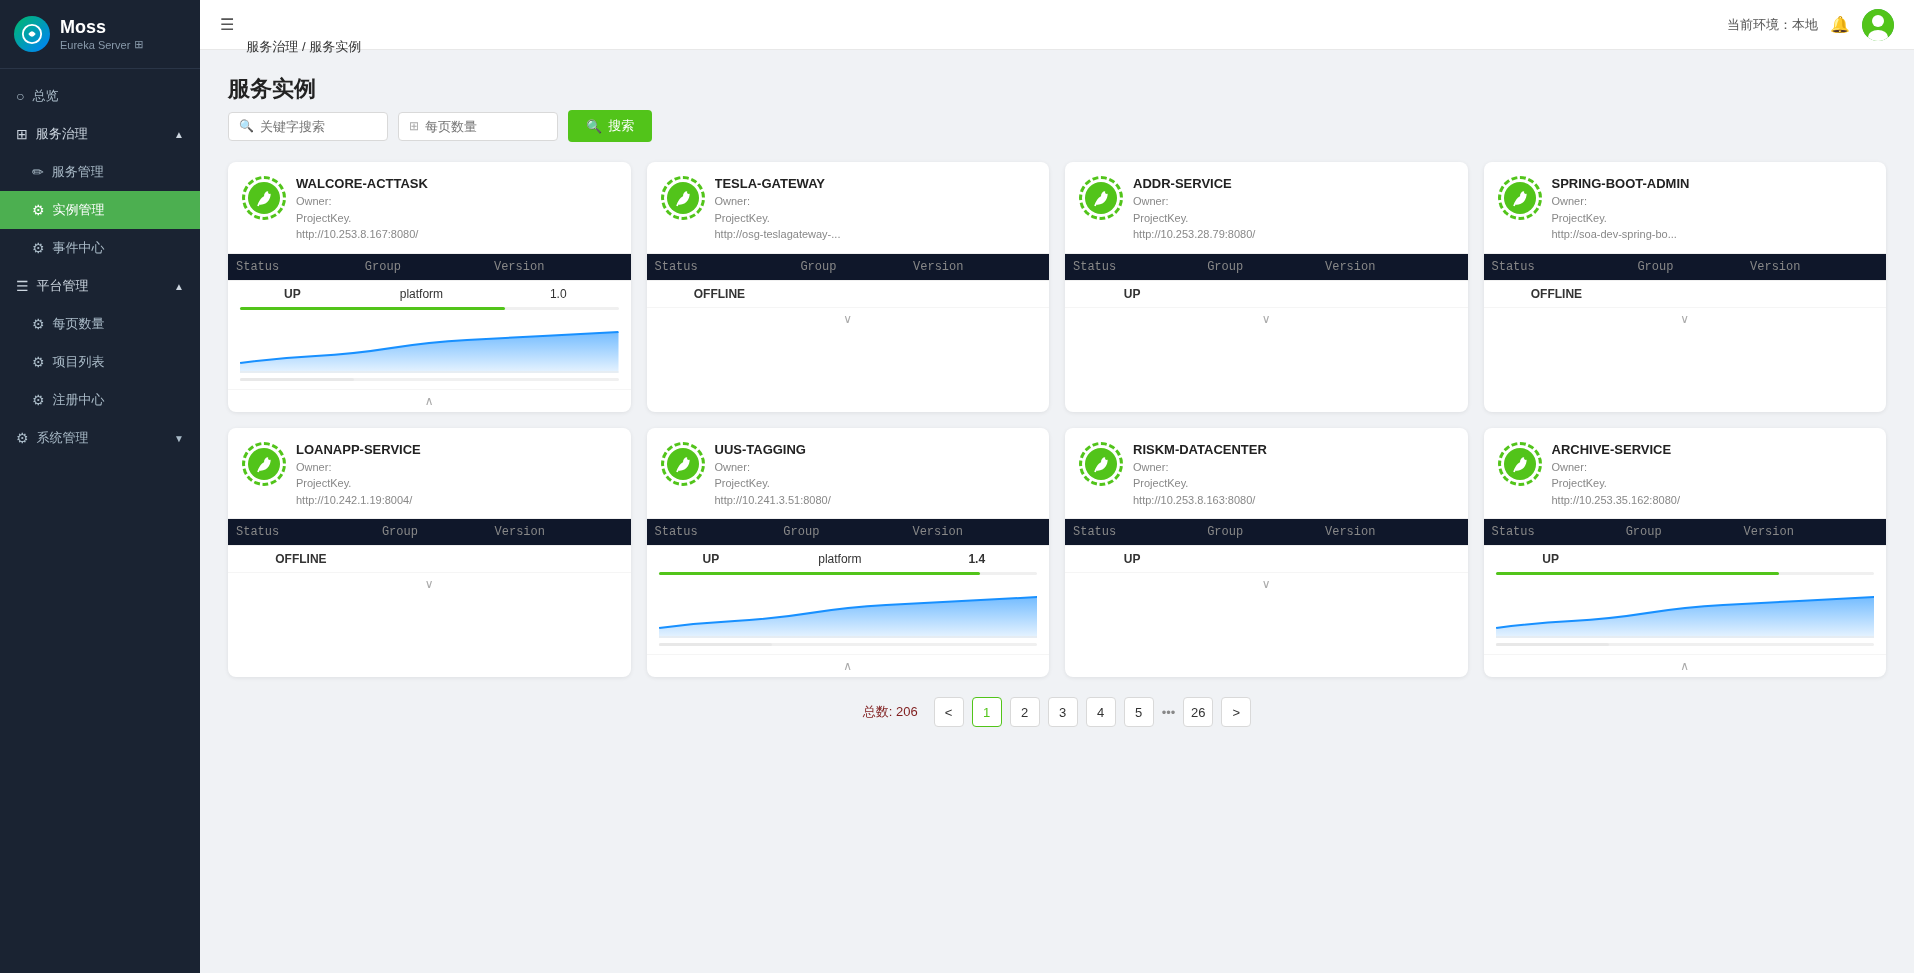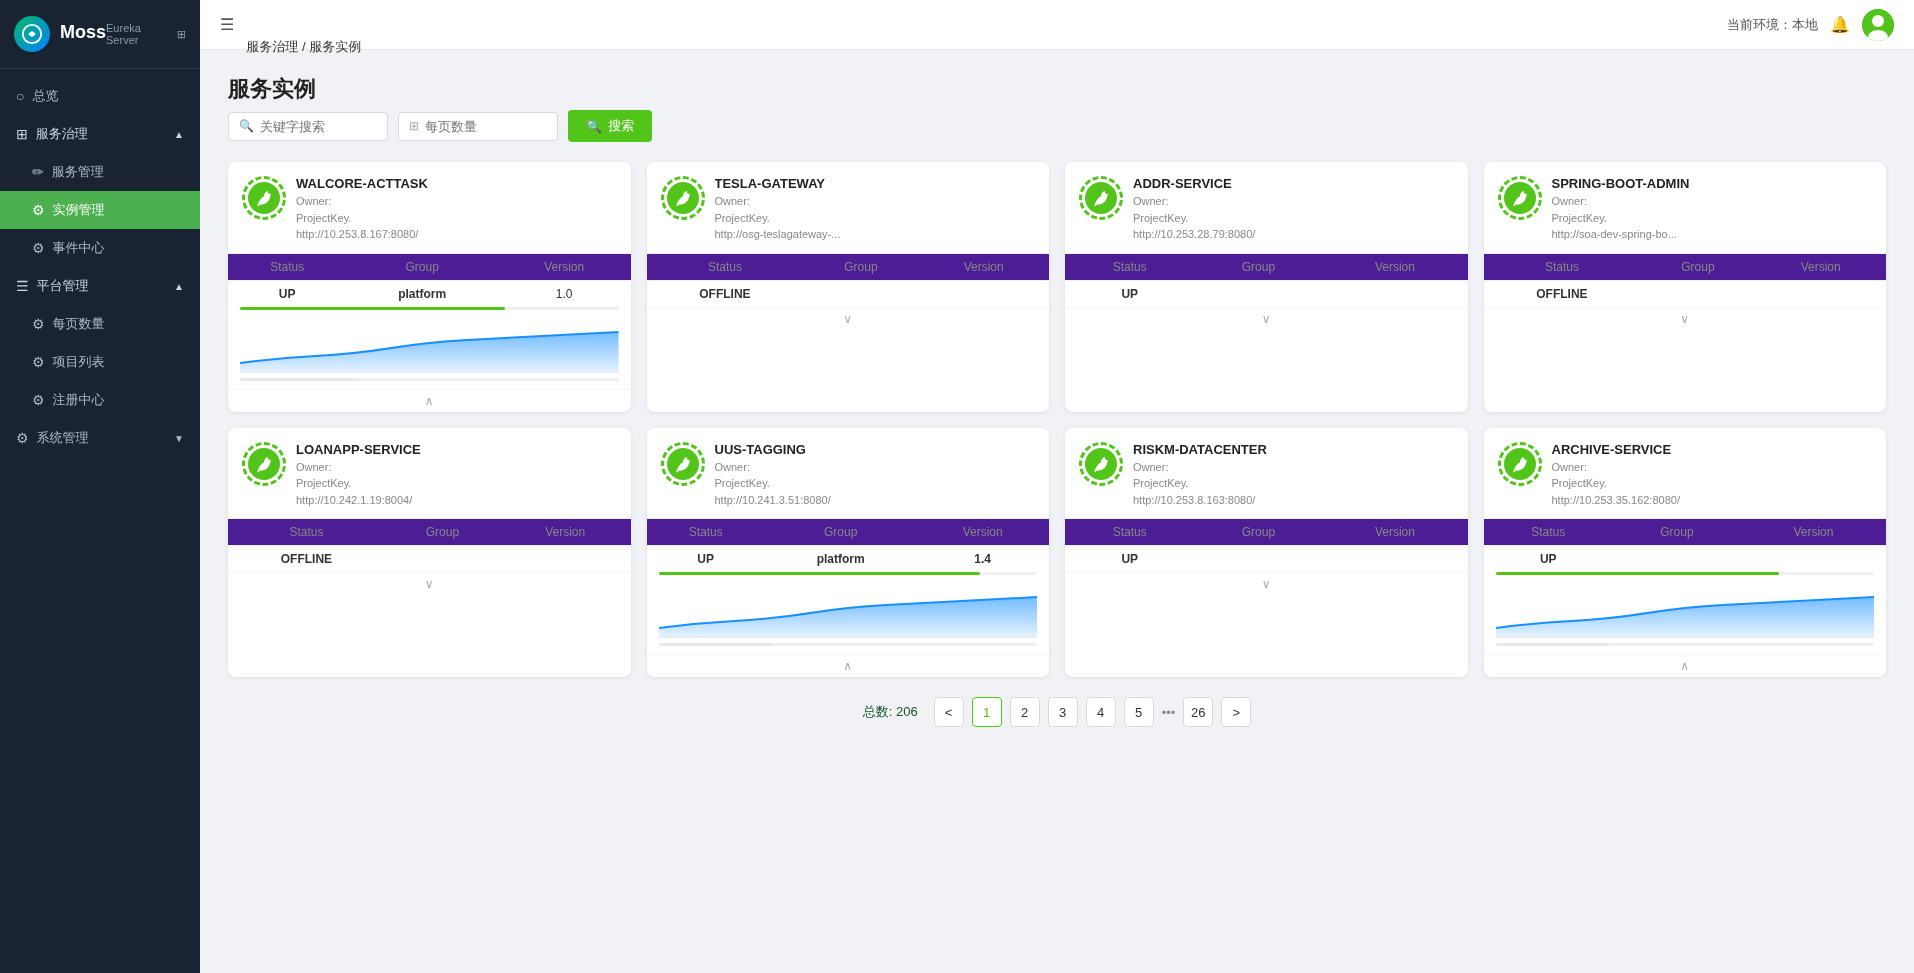--- a/index.html
+++ b/index.html
@@ -3,21 +3,21 @@
   <meta charset="utf-8">
   <style>
     * { box-sizing: border-box; margin: 0; padding: 0; }
     body { font-family: -apple-system, BlinkMacSystemFont, 'Segoe UI', sans-serif; display: flex; height: 100vh; overflow: hidden; background: #f0f2f5; }
 
     
     .sidebar { width: 200px; background: #1a2332; color: #fff; display: flex; flex-direction: column; flex-shrink: 0; }
     .sidebar-logo { display: flex; align-items: center; padding: 16px 14px; border-bottom: 1px solid #2a3547; }
     .logo-icon { width: 36px; height: 36px; background: linear-gradient(135deg, #00b96b, #0080ff); border-radius: 50%; display: flex; align-items: center; justify-content: center; margin-right: 10px; flex-shrink: 0; }
     .logo-icon svg { width: 22px; height: 22px; }
-    .logo-text { display: flex; flex-direction: row; }
+    .logo-text { display: flex; flex-direction: column; }
     .logo-title { font-size: 18px; font-weight: bold; color: #fff; }
     .logo-subtitle { font-size: 11px; color: #8899aa; display: flex; align-items: center; gap: 4px; }
     .sidebar-nav { flex: 1; overflow-y: auto; padding: 8px 0; }
     .nav-item { display: flex; align-items: center; padding: 10px 16px; cursor: pointer; font-size: 13px; color: #aabbc8; transition: background 0.2s; }
     .nav-item.active { background: #4caf50; color: #fff; }
     .nav-item.section-header { color: #cdd6e0; font-weight: 500; }
     .nav-item .nav-icon { margin-right: 8px; font-size: 14px; }
     .nav-item .arrow { margin-left: auto; font-size: 10px; }
     .nav-sub-item { padding-left: 32px; }
 
@@ -48,37 +48,37 @@
     .card { background: #fff; border-radius: 8px; box-shadow: 0 1px 4px rgba(0,0,0,0.08); overflow: hidden; }
     .card-header { display: flex; align-items: flex-start; padding: 14px 14px 10px; gap: 10px; }
     .card-logo { width: 44px; height: 44px; flex-shrink: 0; }
     .card-logo .circle { width: 44px; height: 44px; border-radius: 50%; border: 3px dashed #52c41a; display: flex; align-items: center; justify-content: center; }
     .card-logo .inner { width: 32px; height: 32px; border-radius: 50%; background: #52c41a; display: flex; align-items: center; justify-content: center; }
     .card-logo .inner svg { width: 20px; height: 20px; fill: #fff; }
     .card-info { flex: 1; min-width: 0; }
     .card-name { font-size: 13px; font-weight: 600; color: #222; margin-bottom: 2px; white-space: nowrap; overflow: hidden; text-overflow: ellipsis; }
     .card-meta { font-size: 11px; color: #888; line-height: 1.5; }
     .card-table { width: 100%; border-collapse: collapse; font-size: 12px; border-top: 1px solid #f0f0f0; }
-    .card-table th { padding: 6px 8px; text-align: center; color: #888; font-weight: 500; border-bottom: 1px solid #f0f0f0; background: #4c1d95; }
+    .card-table th { padding: 6px 8px; text-align: left; color: #888; font-weight: 500; border-bottom: 1px solid #f0f0f0; background: #0f172a; font-family: Liberation Mono, monospace; }
     .card-table td { padding: 6px 8px; text-align: center; color: #333; }
     .status-up { color: #52c41a; font-weight: 600; }
     .status-offline { color: #1890ff; font-weight: 600; }
     .version-red { color: #ff4d4f; font-weight: 600; }
     .version-green { color: #52c41a; }
-    .group-bold { font-weight: 700; color: #333; }
+    .group-bold { font-weight: 400; color: #333; }
     .card-progress { padding: 0 12px 4px; }
     .progress-bar { height: 3px; background: #f0f0f0; border-radius: 2px; margin-bottom: 4px; }
     .progress-fill { height: 100%; background: #52c41a; border-radius: 2px; }
     .card-chart { padding: 0 12px 8px; height: 60px; position: relative; }
     .card-footer { display: flex; justify-content: center; padding: 4px; border-top: 1px solid #f5f5f5; }
     .toggle-btn { background: none; border: none; color: #aaa; cursor: pointer; font-size: 12px; }
 
     
     .pagination { display: flex; justify-content: center; align-items: center; padding: 20px; gap: 8px; }
-    .page-info { font-size: 13px; color: #14532d; margin-right: 8px; }
+    .page-info { font-size: 13px; color: #7f1d1d; margin-right: 8px; }
     .page-btn { width: 30px; height: 30px; border: 1px solid #d9d9d9; background: #fff; border-radius: 4px; cursor: pointer; font-size: 13px; color: #333; display: flex; align-items: center; justify-content: center; }
     .page-btn.active { background: #fff; border-color: #52c41a; color: #52c41a; }
     .page-dots { color: #888; font-size: 13px; }
 
     
     .chart-svg { width: 100%; height: 55px; }
 
     
     .bell-icon { font-size: 16px; color: #888; cursor: pointer; }
   </style>

